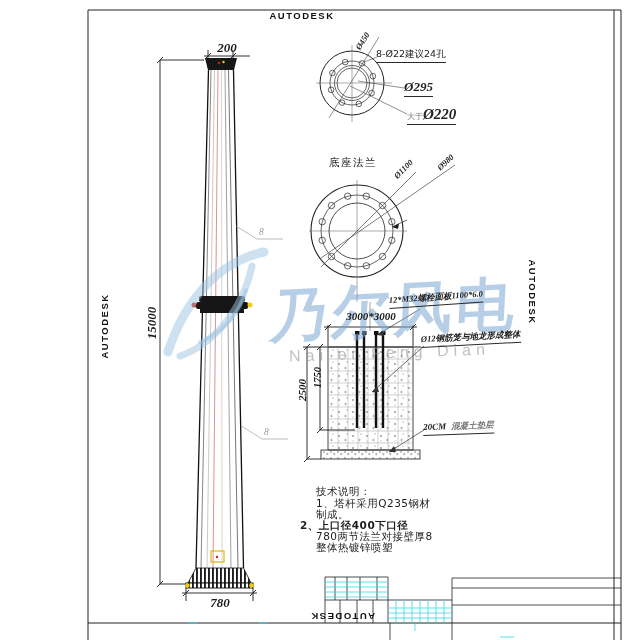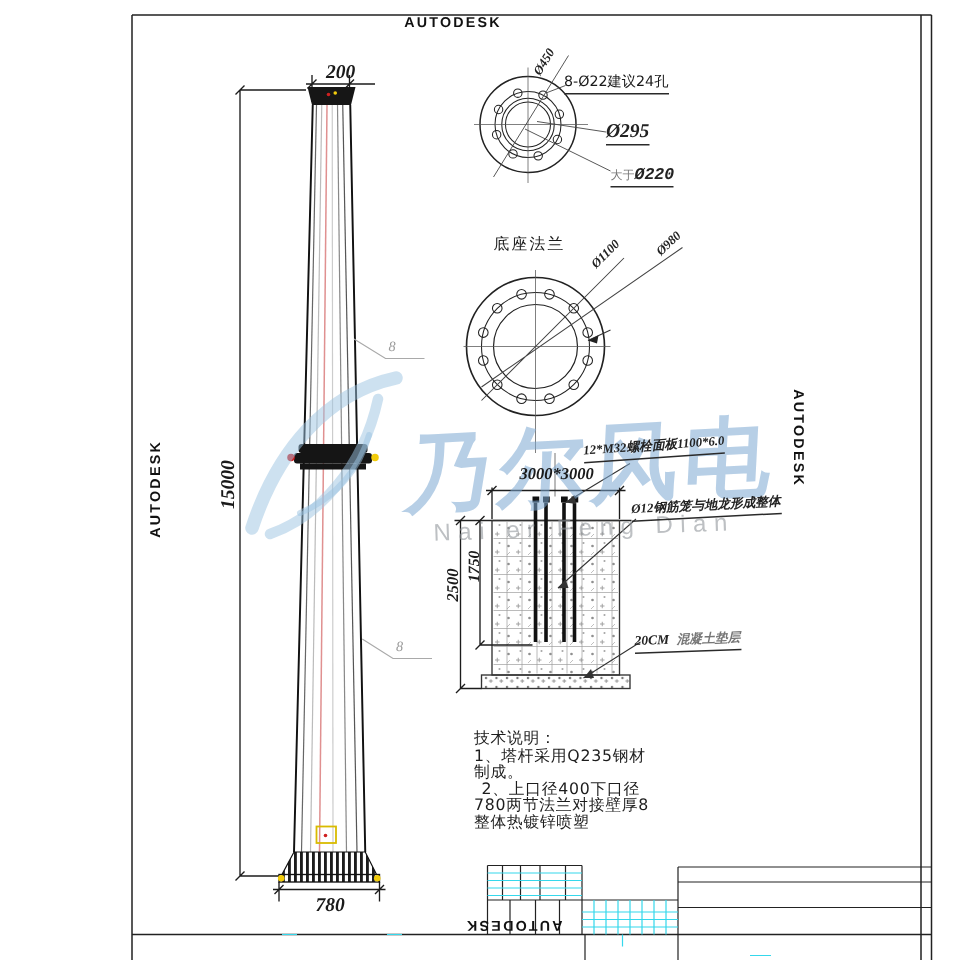--- a/index.html
+++ b/index.html
@@ -196,33 +196,33 @@
 
 <div class="abs dim center" style="left:204px;top:40px;width:46px;">200</div>
 <div class="abs dim center rotm90" style="left:126px;top:315px;width:52px;">15000</div>
 <div class="abs dim center" style="left:193px;top:595px;width:54px;font-style:italic;">780</div>
 <div class="abs weld" style="left:259px;top:227px;">8</div>
 <div class="abs weld" style="left:264px;top:427px;">8</div>
 
 <div class="abs dia" style="left:353px;top:36px;transform:rotate(-58deg);">Ø450</div>
 <div class="abs lbl ul" style="left:376px;top:48px;">8-Ø22建议24孔</div>
 <div class="abs dia ul" style="left:404px;top:79px;font-size:13px;">Ø295</div>
-<div class="abs ul" style="left:407px;top:104px;"><span class="lbl gray" style="font-size:8px;">大于</span><span class="dia" style="font-size:11px;font-family:Liberation Mono, monospace;">Ø220</span></div>
+<div class="abs ul" style="left:407px;top:104px;"><span class="lbl gray" style="font-size:8px;">大于</span><span class="dia" style="font-size:15px;">Ø220</span></div>
 
 <div class="abs caption" style="left:329px;top:156px;">底座法兰</div>
 <div class="abs dia" style="left:392px;top:164px;transform:rotate(-45deg);">Ø1100</div>
 <div class="abs dia" style="left:436px;top:157px;transform:rotate(-43deg);">Ø980</div>
 
 <div class="abs dim-sm center" style="left:328px;top:310px;width:86px;">3000*3000</div>
 <div class="abs cadnote ul" style="left:389px;top:295px;transform:rotate(-4deg);transform-origin:left center;">12*M32螺栓面板1100*6.0</div>
 <div class="abs cadnote ul" style="left:421px;top:334px;transform:rotate(-3deg);transform-origin:left center;">Ø12钢筋笼与地龙形成整体</div>
 <div class="abs dim-sm center rotm90" style="left:283px;top:384px;width:38px;">2500</div>
 <div class="abs dim-sm center rotm90" style="left:299px;top:372px;width:36px;font-size:10.5px;">1750</div>
 <div class="abs ul" style="left:423px;top:415px;transform:rotate(-2deg);transform-origin:left center;"><span class="cadnote" style="font-size:9px;">20CM</span>&nbsp;<span class="cadnote gray">混凝土垫层</span></div>
 
 <div class="abs note" style="left:316px;top:469px;">技术说明：</div>
 <div class="abs note" style="left:316px;top:481px;">1、塔杆采用Q235钢材</div>
 <div class="abs note" style="left:316px;top:492px;">制成。</div>
-<div class="abs note" style="left:321px;top:503px;">2、上口径400下口径</div>
+<div class="abs note" style="left:300px;top:503px;font-weight:bold;">2、上口径400下口径</div>
 <div class="abs note" style="left:316px;top:514px;">780两节法兰对接壁厚8</div>
 <div class="abs note" style="left:316px;top:525px;">整体热镀锌喷塑</div>
 
 </div>
 
 </body></html>

